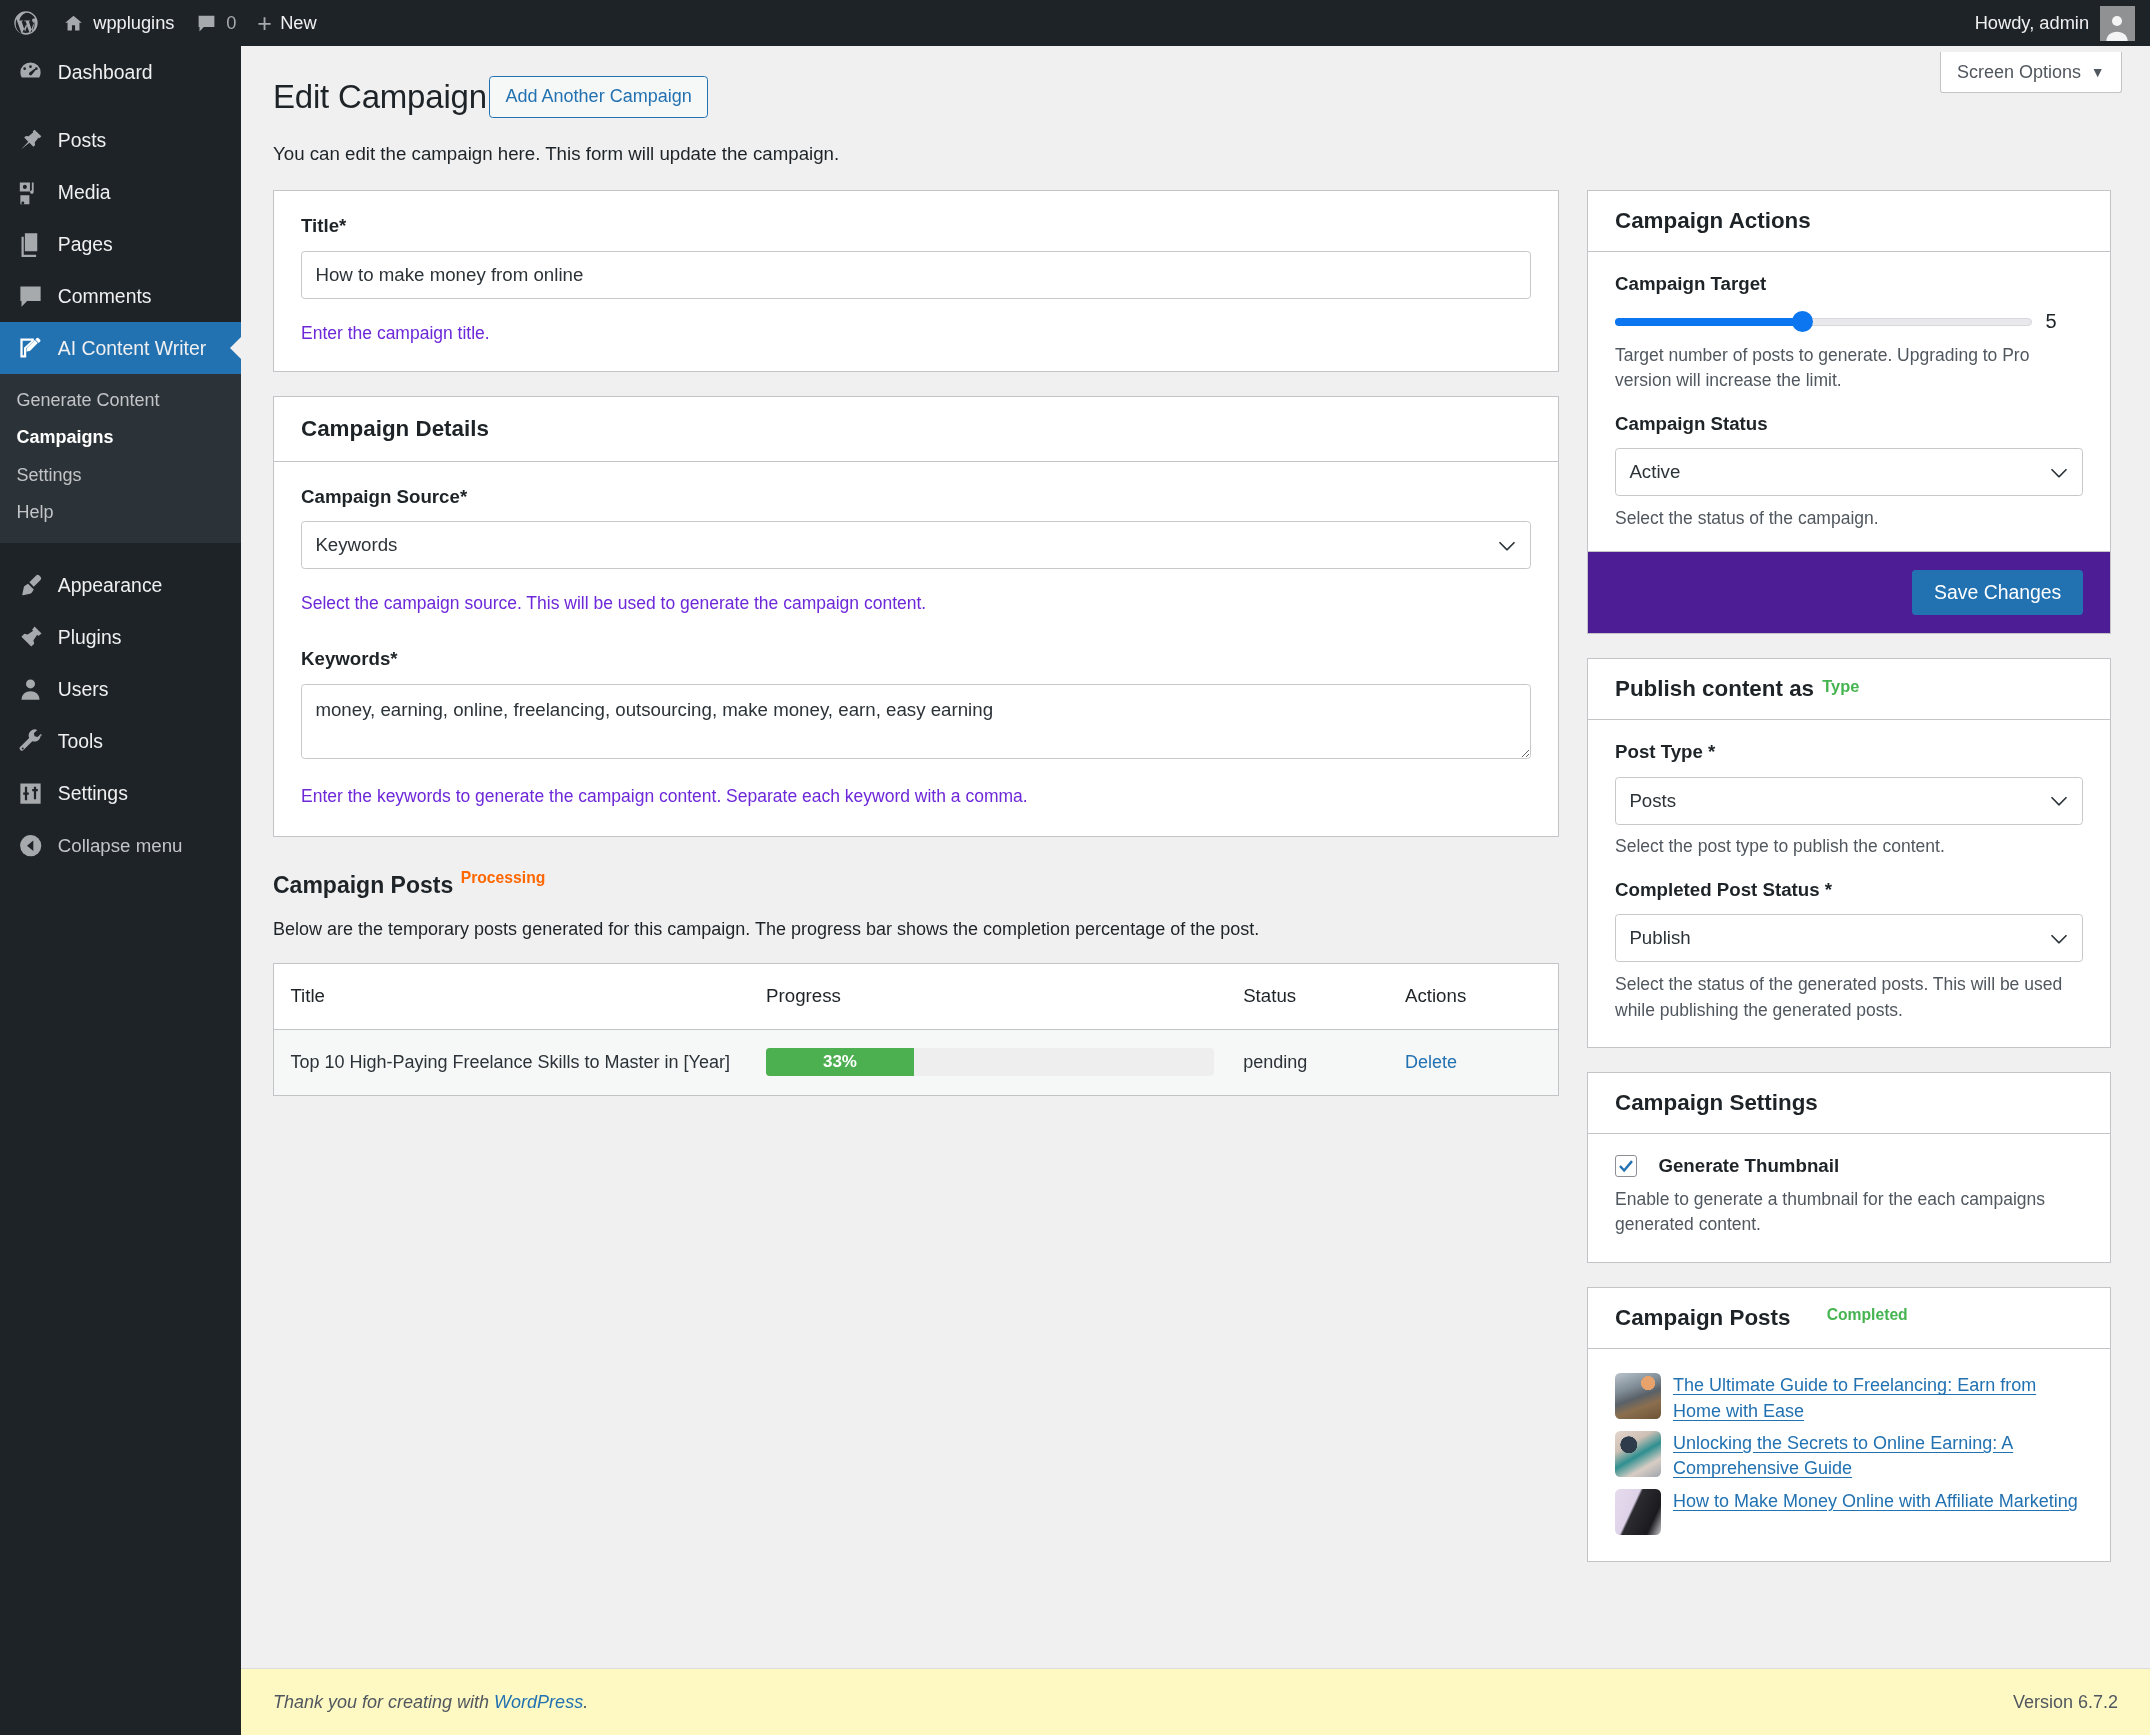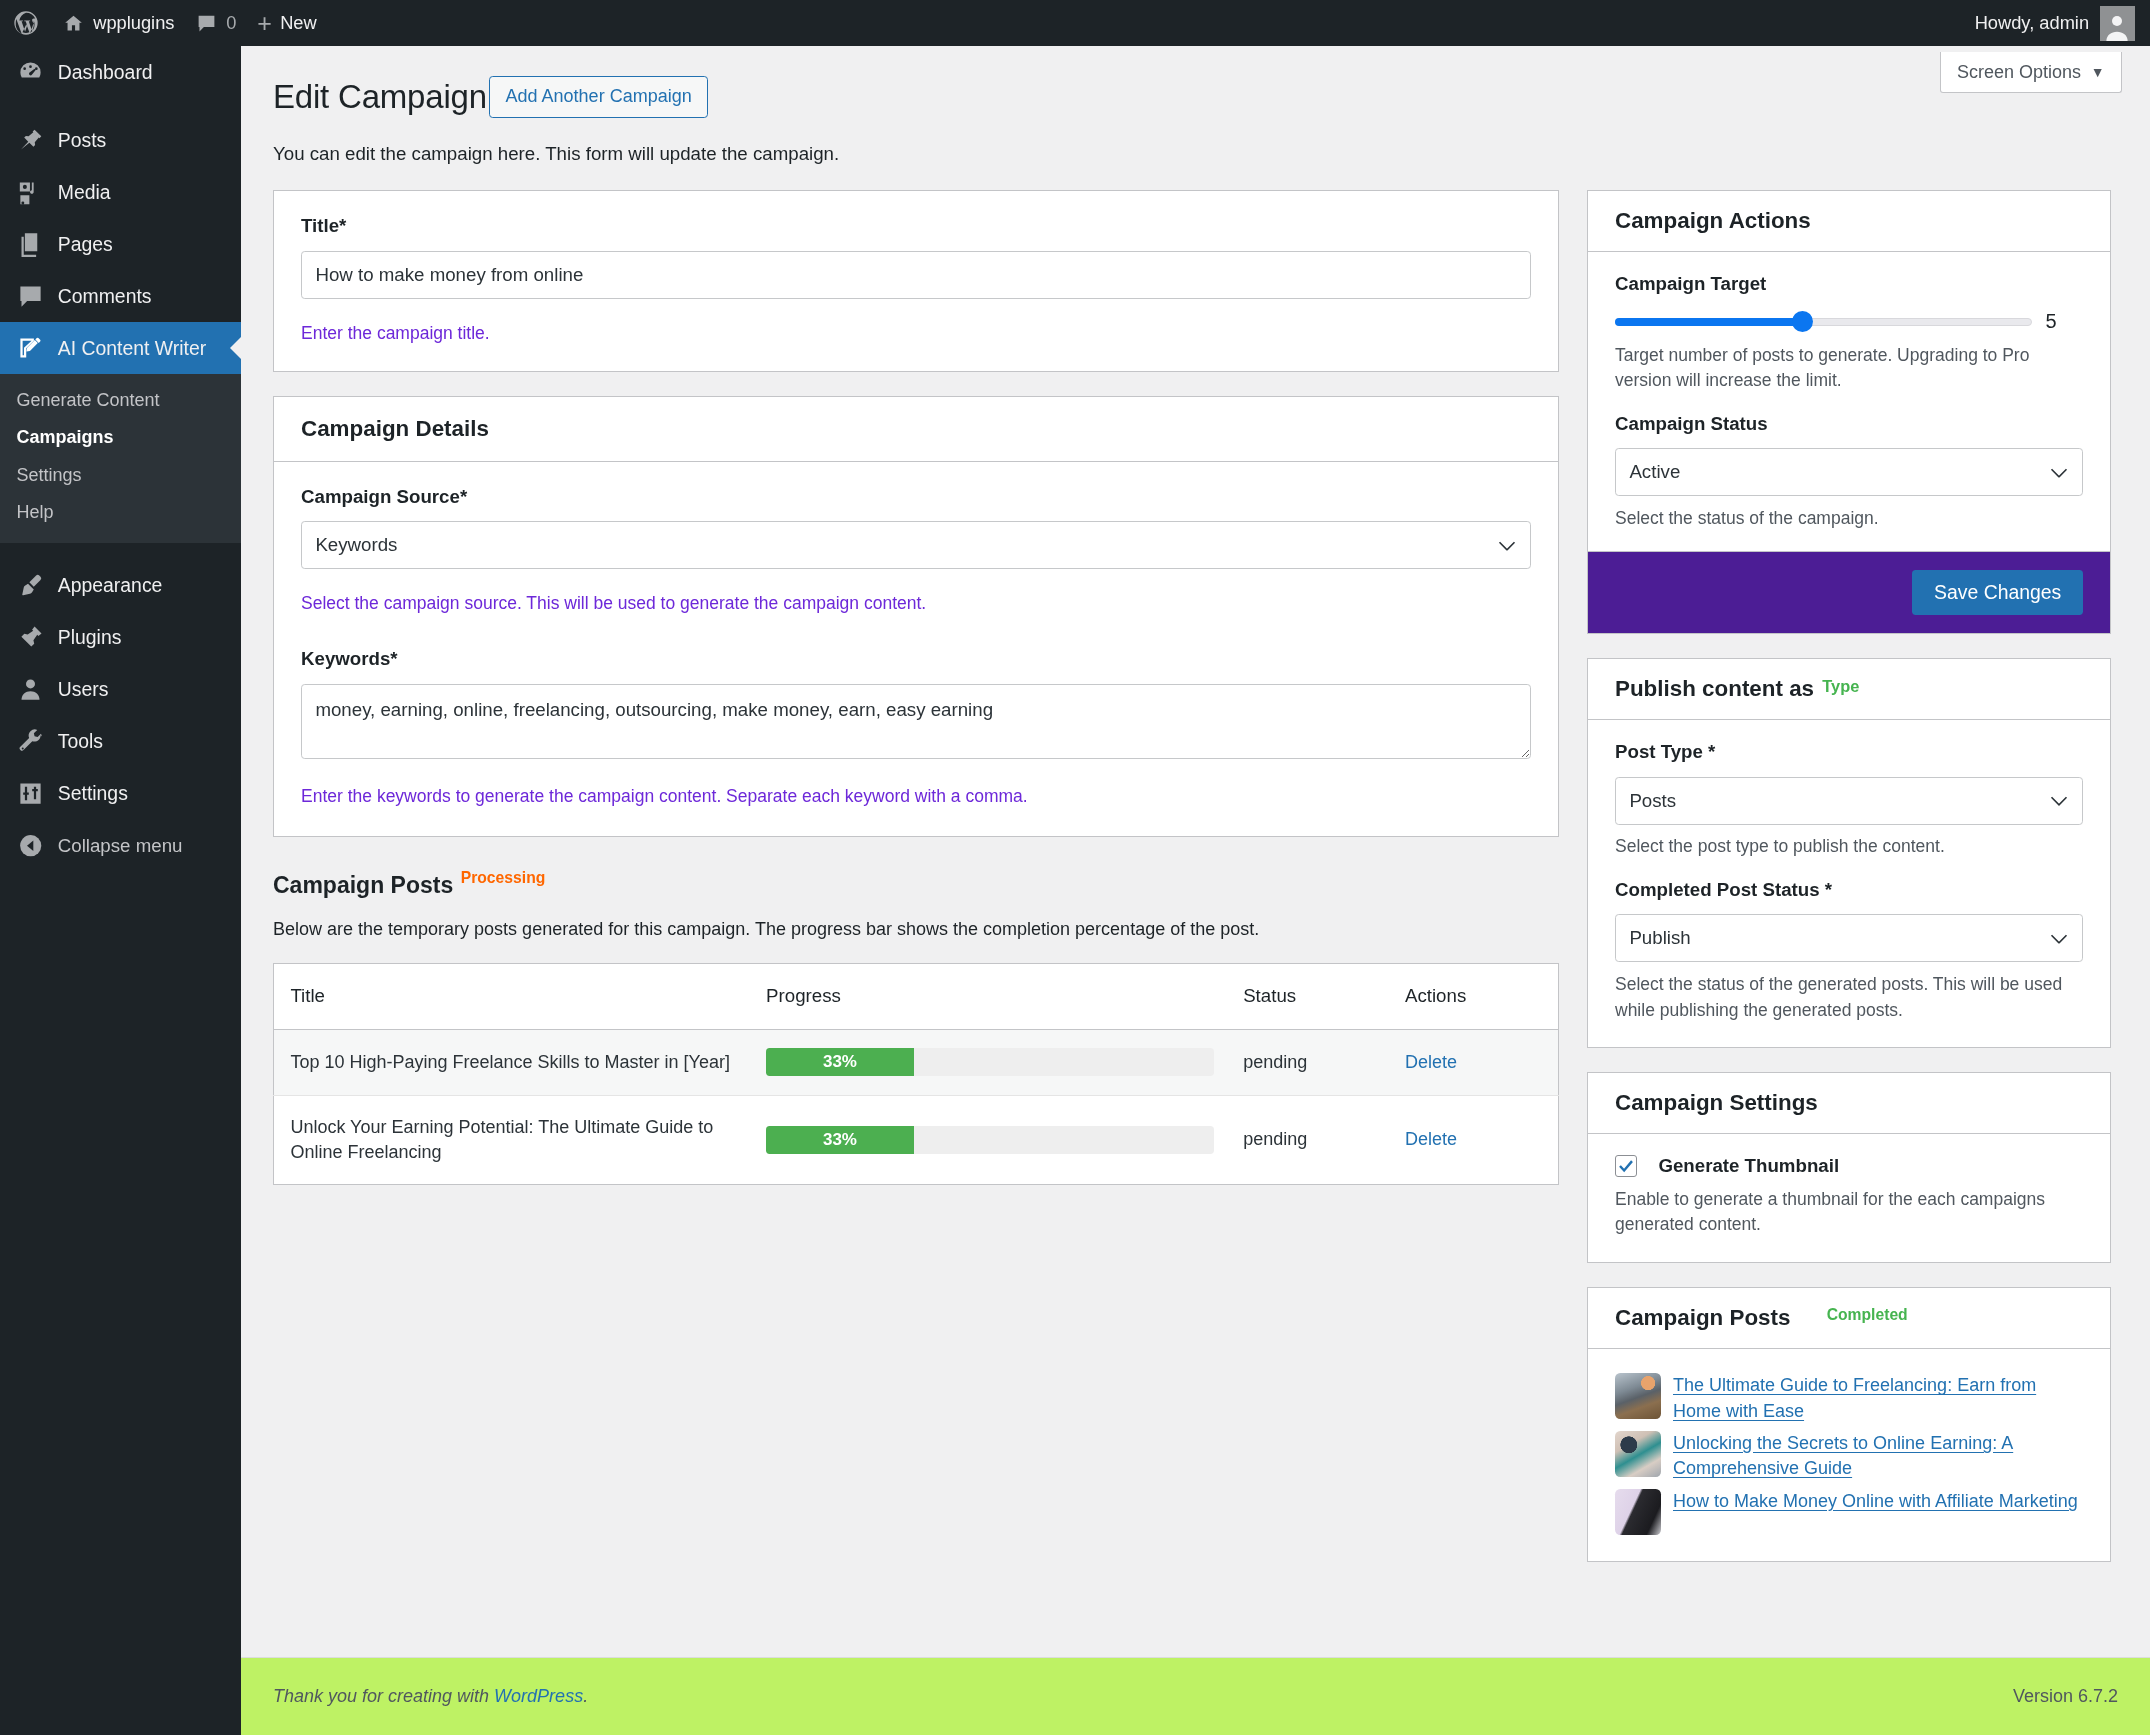--- a/index.html
+++ b/index.html
@@ -231,22 +231,22 @@
       linear-gradient(150deg,#e3d6cd 0%,#cfc0b5 30%,#2e8f90 52%,#d8cdc4 74%,#9fa6ae 100%); }
   .thumb.t3 { background:
       linear-gradient(115deg,#e6dced 0%,#ded2e8 38%,#2b2b30 42%,#1b1b1f 78%,#cfcfd4 100%); }
   .done-link {
     color: #2271b1; font-size: 18px; line-height: 1.4;
     text-decoration: underline; text-underline-offset: 3px;
   }
 
   
   #footer {
-    position: absolute; left: 241px; bottom: 0; width: 1909px; height: 78px;
-    border-top: 0.7px solid #dcdcde; background: #bef264;
+    position: absolute; left: 241px; bottom: 0; width: 1909px; height: 67px;
+    border-top: 0.7px solid #dcdcde; background: #fef9c3;
     display: flex; align-items: center; padding: 0 32px;
     font-size: 18px; color: #50575e;
   }
   #footer-left { font-style: italic; }
   #footer-left a { color: #2271b1; }
   #footer-right { margin-left: auto; }
 </style>
 </head>
 <body>
 
@@ -484,32 +484,20 @@
               <td class="c-prog">
                 <div class="progress-track">
                   <div class="progress-fill" style="width: 33%; background: rgb(76, 175, 80);">33%</div>
                 </div>
               </td>
               <td class="c-stat">pending</td>
               <td class="c-act">
                 <a class="delete-link">Delete</a>
               </td>
             </tr>
-            <tr>
-              <td class="c-title">Unlock Your Earning Potential: The Ultimate Guide to Online Freelancing</td>
-              <td class="c-prog">
-                <div class="progress-track">
-                  <div class="progress-fill" style="width: 33%; background: rgb(76, 175, 80);">33%</div>
-                </div>
-              </td>
-              <td class="c-stat">pending</td>
-              <td class="c-act">
-                <a class="delete-link">Delete</a>
-              </td>
-            </tr>
           </tbody>
         </table>
       </div>
 
       <div id="col-side">
 
         <div class="panel" style="margin-top:0;">
           <div class="panel-head">Campaign Actions</div>
           <div class="panel-body" style="padding-bottom:19.4px;">
             <div class="side-label">Campaign Target</div>

